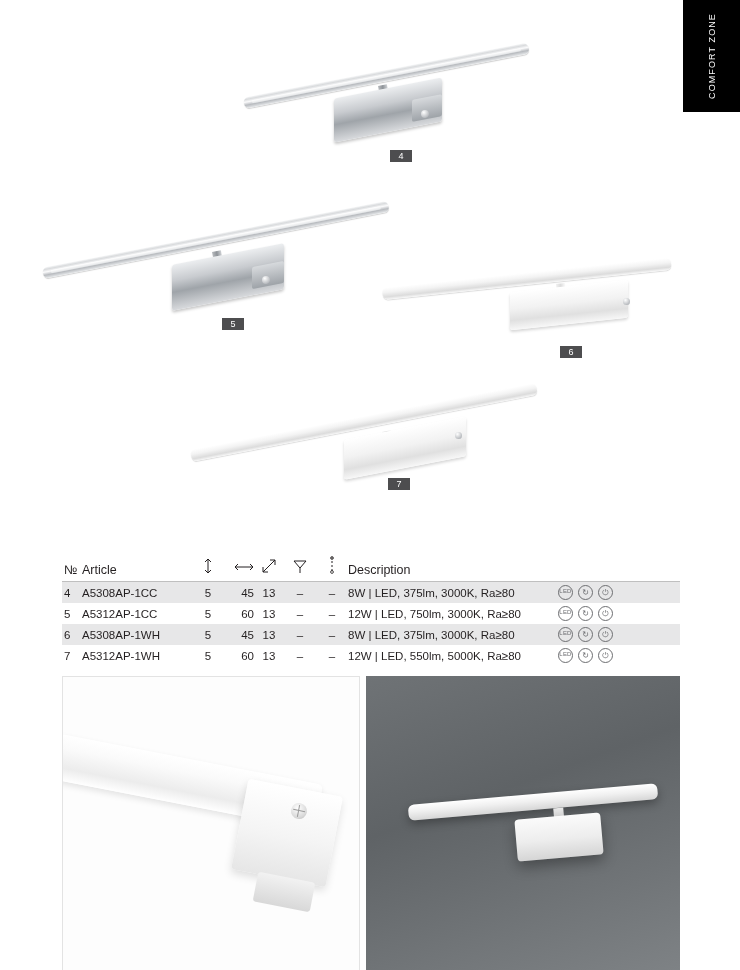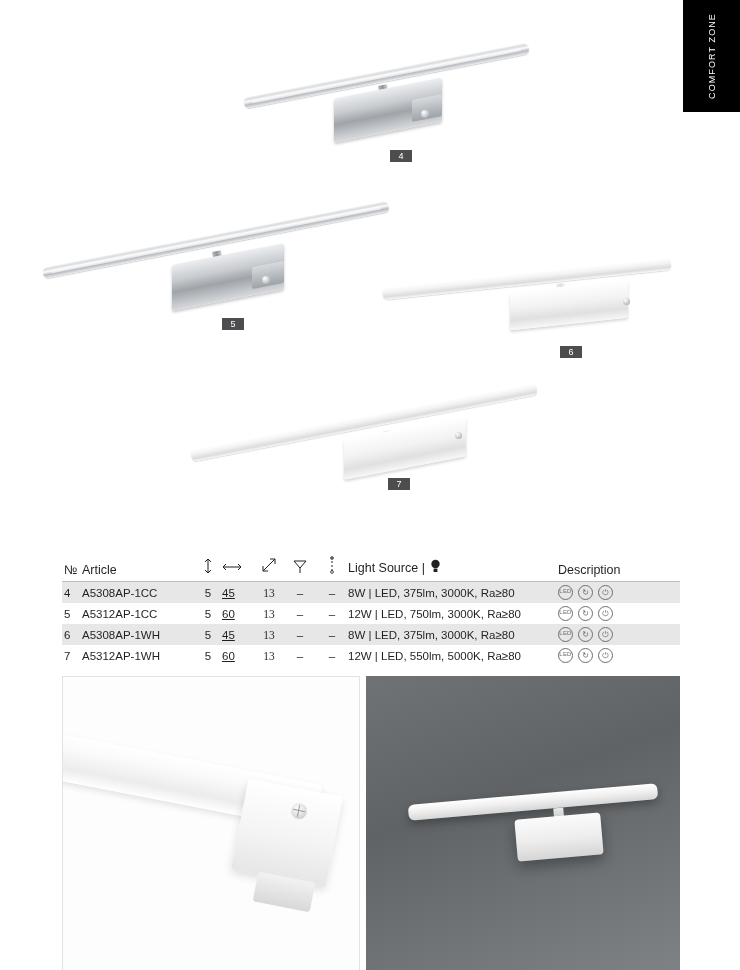--- a/index.html
+++ b/index.html
@@ -71,22 +71,22 @@
   }
   .spec .thead{
     display:flex;align-items:flex-end;padding:0 0 4px 0;
     border-bottom:1px solid #bfbfbf;font-size:12.5px;
   }
   .spec .row{display:flex;align-items:center;height:21px;}
   .spec .row.alt{background:#e7e7e8;}
   .c-no{width:18px;text-align:left;padding-left:2px;}
   .c-art{width:112px;}
   .c-d{width:28px;text-align:center;}
-  .c-d2{width:32px;text-align:left;text-decoration:underline;}
-  .c-d3{width:30px;text-align:center;font-family:Liberation Serif, serif;}
+  .c-d2{width:32px;text-align:right;}
+  .c-d3{width:30px;text-align:center;}
   .c-d4{width:32px;text-align:center;}
   .c-d5{width:32px;text-align:center;}
   .c-ls{width:210px;}
   .c-desc{flex:1;display:flex;align-items:center;gap:5px;}
   .hdr-ico{display:inline-block;}
   .led-badge{
     display:inline-block;border:1px solid #6d6e71;border-radius:50%;
     width:13px;height:13px;line-height:11px;text-align:center;font-size:6px;
     letter-spacing:.2px;color:#6d6e71;
   }
@@ -220,29 +220,20 @@
           <path d="M2 3h12l-6 7z" stroke="#231f20" stroke-width="1" fill="none"></path>
           <path d="M8 10v5" stroke="#231f20" stroke-width="1"></path>
         </svg>
     </div>
     <div class="c-d5">
       <svg width="8" height="18" viewBox="0 0 8 18">
           <path d="M4 1v16" stroke="#231f20" stroke-width="1" stroke-dasharray="2 2"></path>
           <circle cx="4" cy="2" r="1.4" fill="none" stroke="#231f20" stroke-width=".8"></circle>
           <circle cx="4" cy="16" r="1.4" fill="none" stroke="#231f20" stroke-width=".8"></circle>
         </svg>
-    </div>
-    <div class="c-ls" style="display:flex;align-items:center;gap:5px;font-size:12.5px;">
-      <span>Light Source |</span>
-      <span class="hdr-ico">
-        <svg width="11" height="15" viewBox="0 0 11 15">
-            <circle cx="5.5" cy="5" r="4.2" fill="#231f20"></circle>
-            <rect x="3.6" y="9.6" width="3.8" height="3.4" fill="#231f20"></rect>
-          </svg>
-      </span>
     </div>
     <div class="c-desc" style="font-size:12.5px;align-items:flex-end;">
       <span>Description</span>
     </div>
   </div>
 
   <div class="row alt">
     <div class="c-no">4</div>
     <div class="c-art">A5308AP-1CC</div>
     <div class="c-d">5</div>

